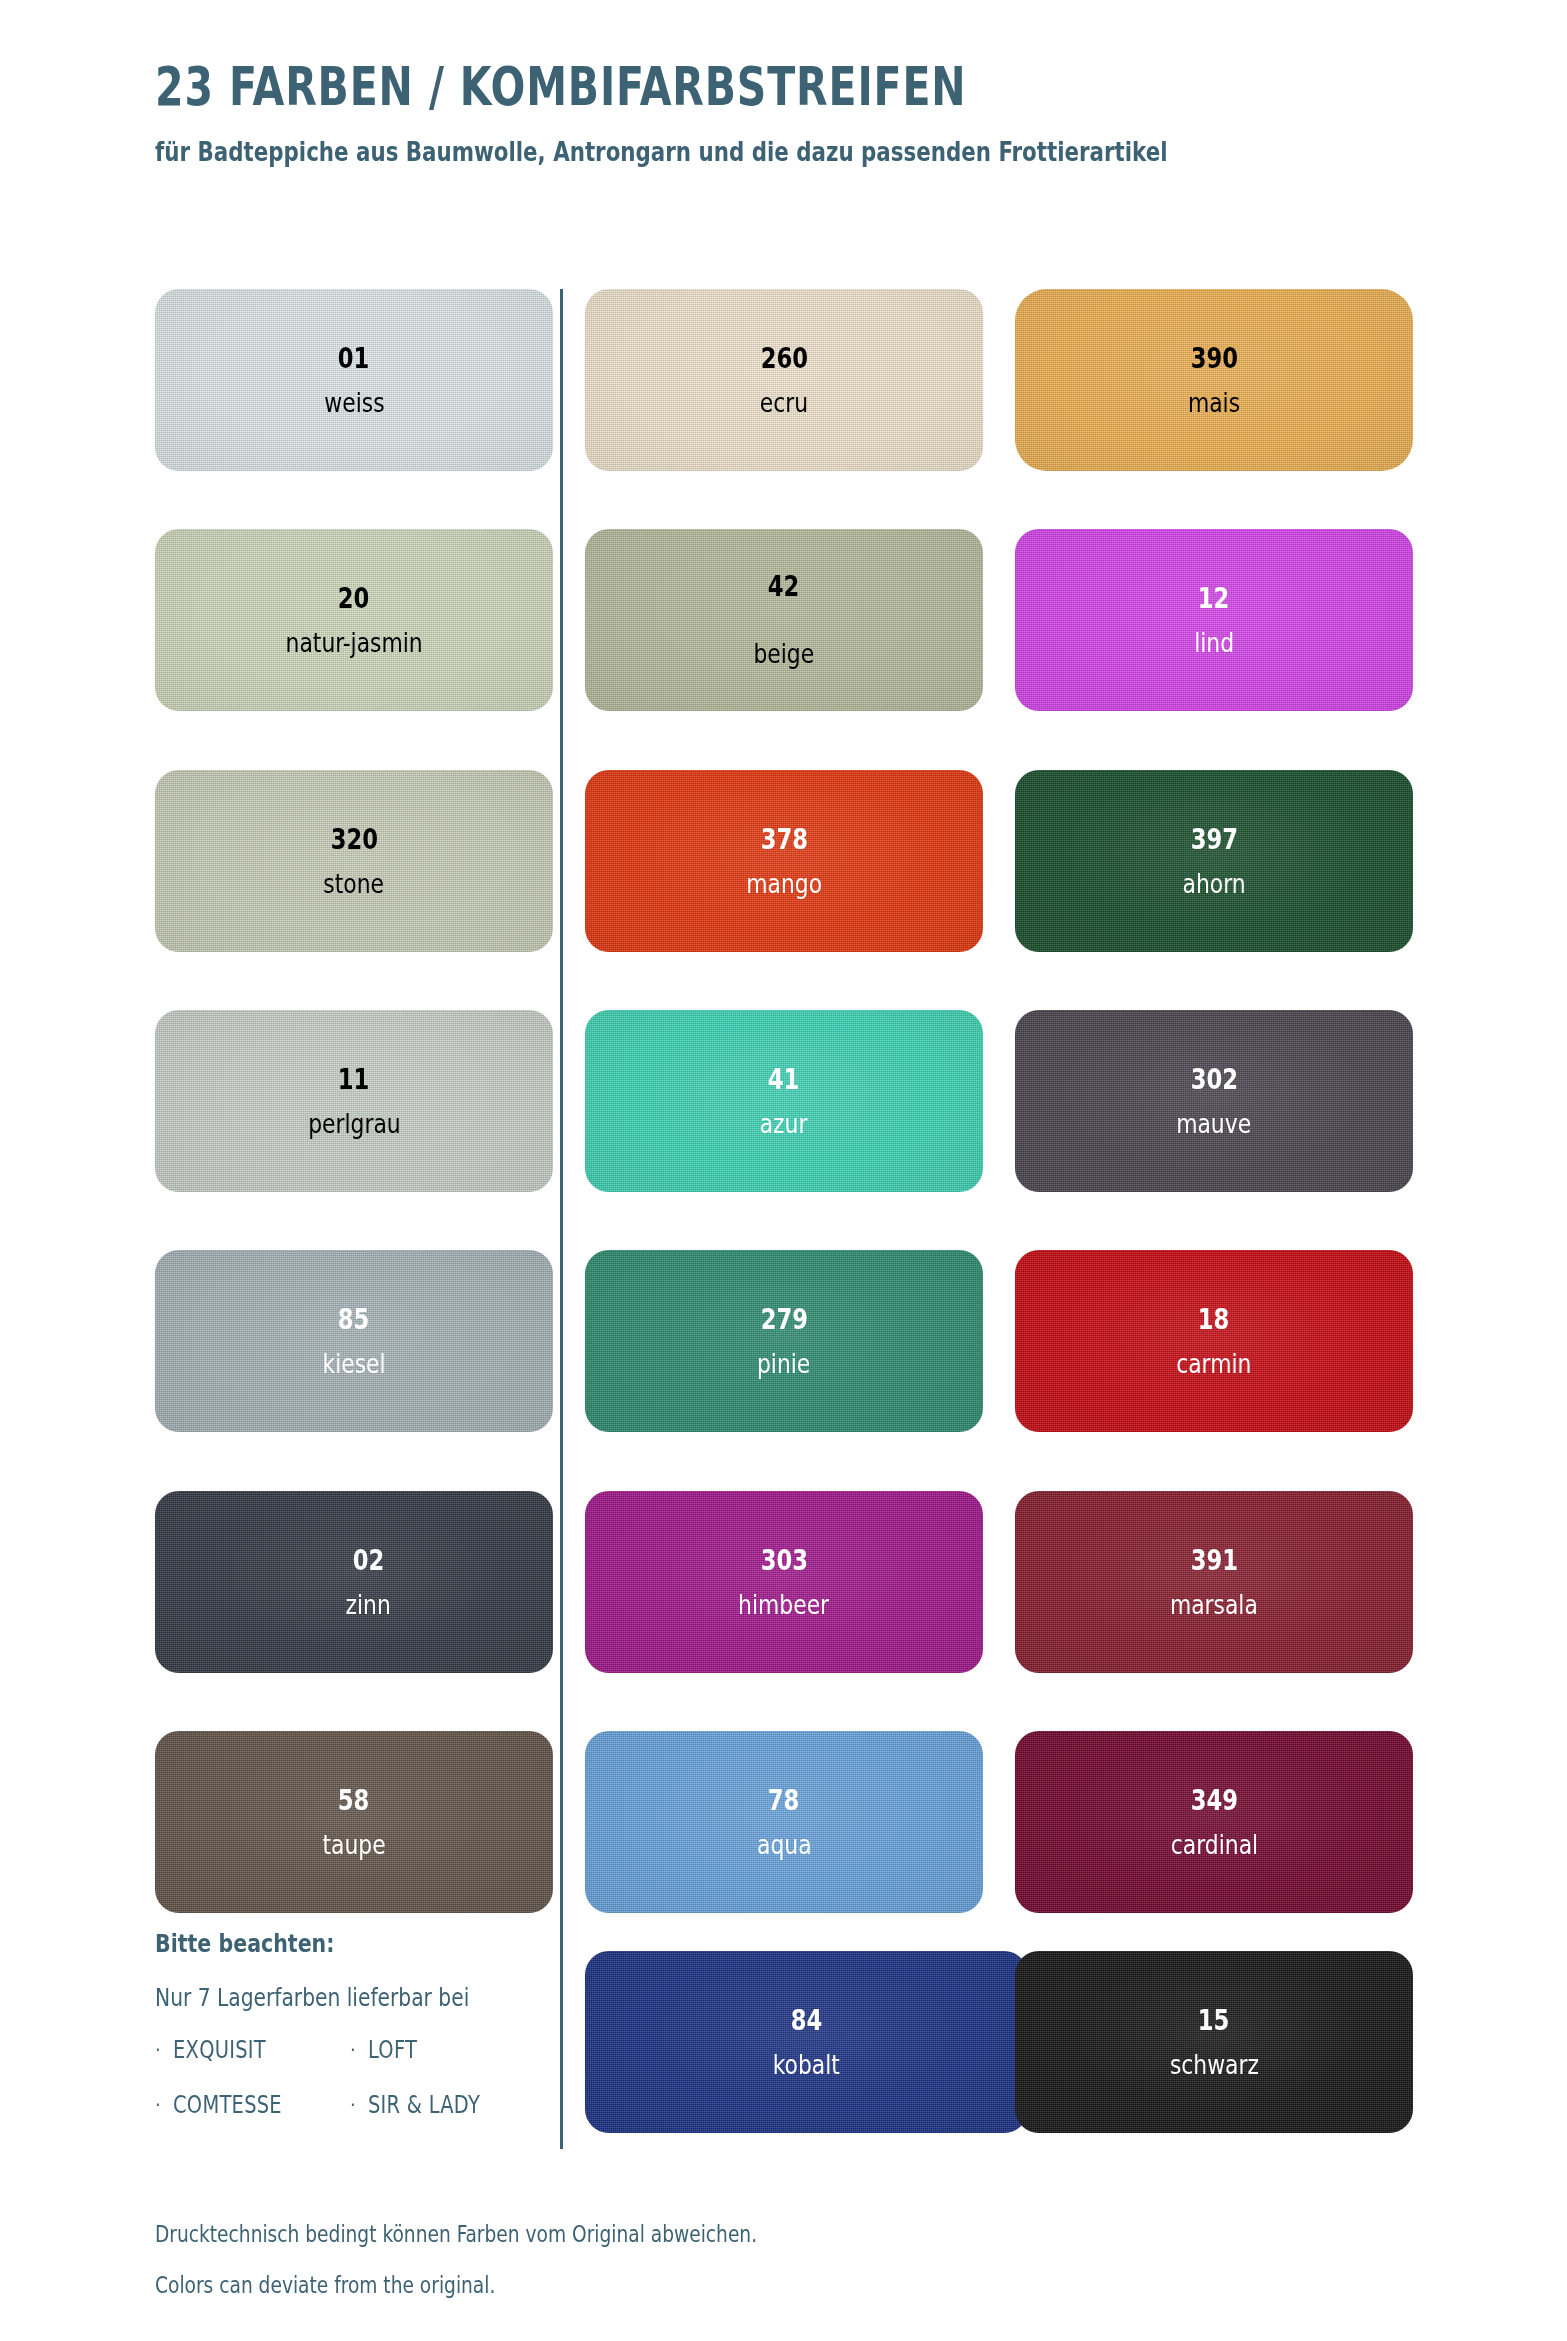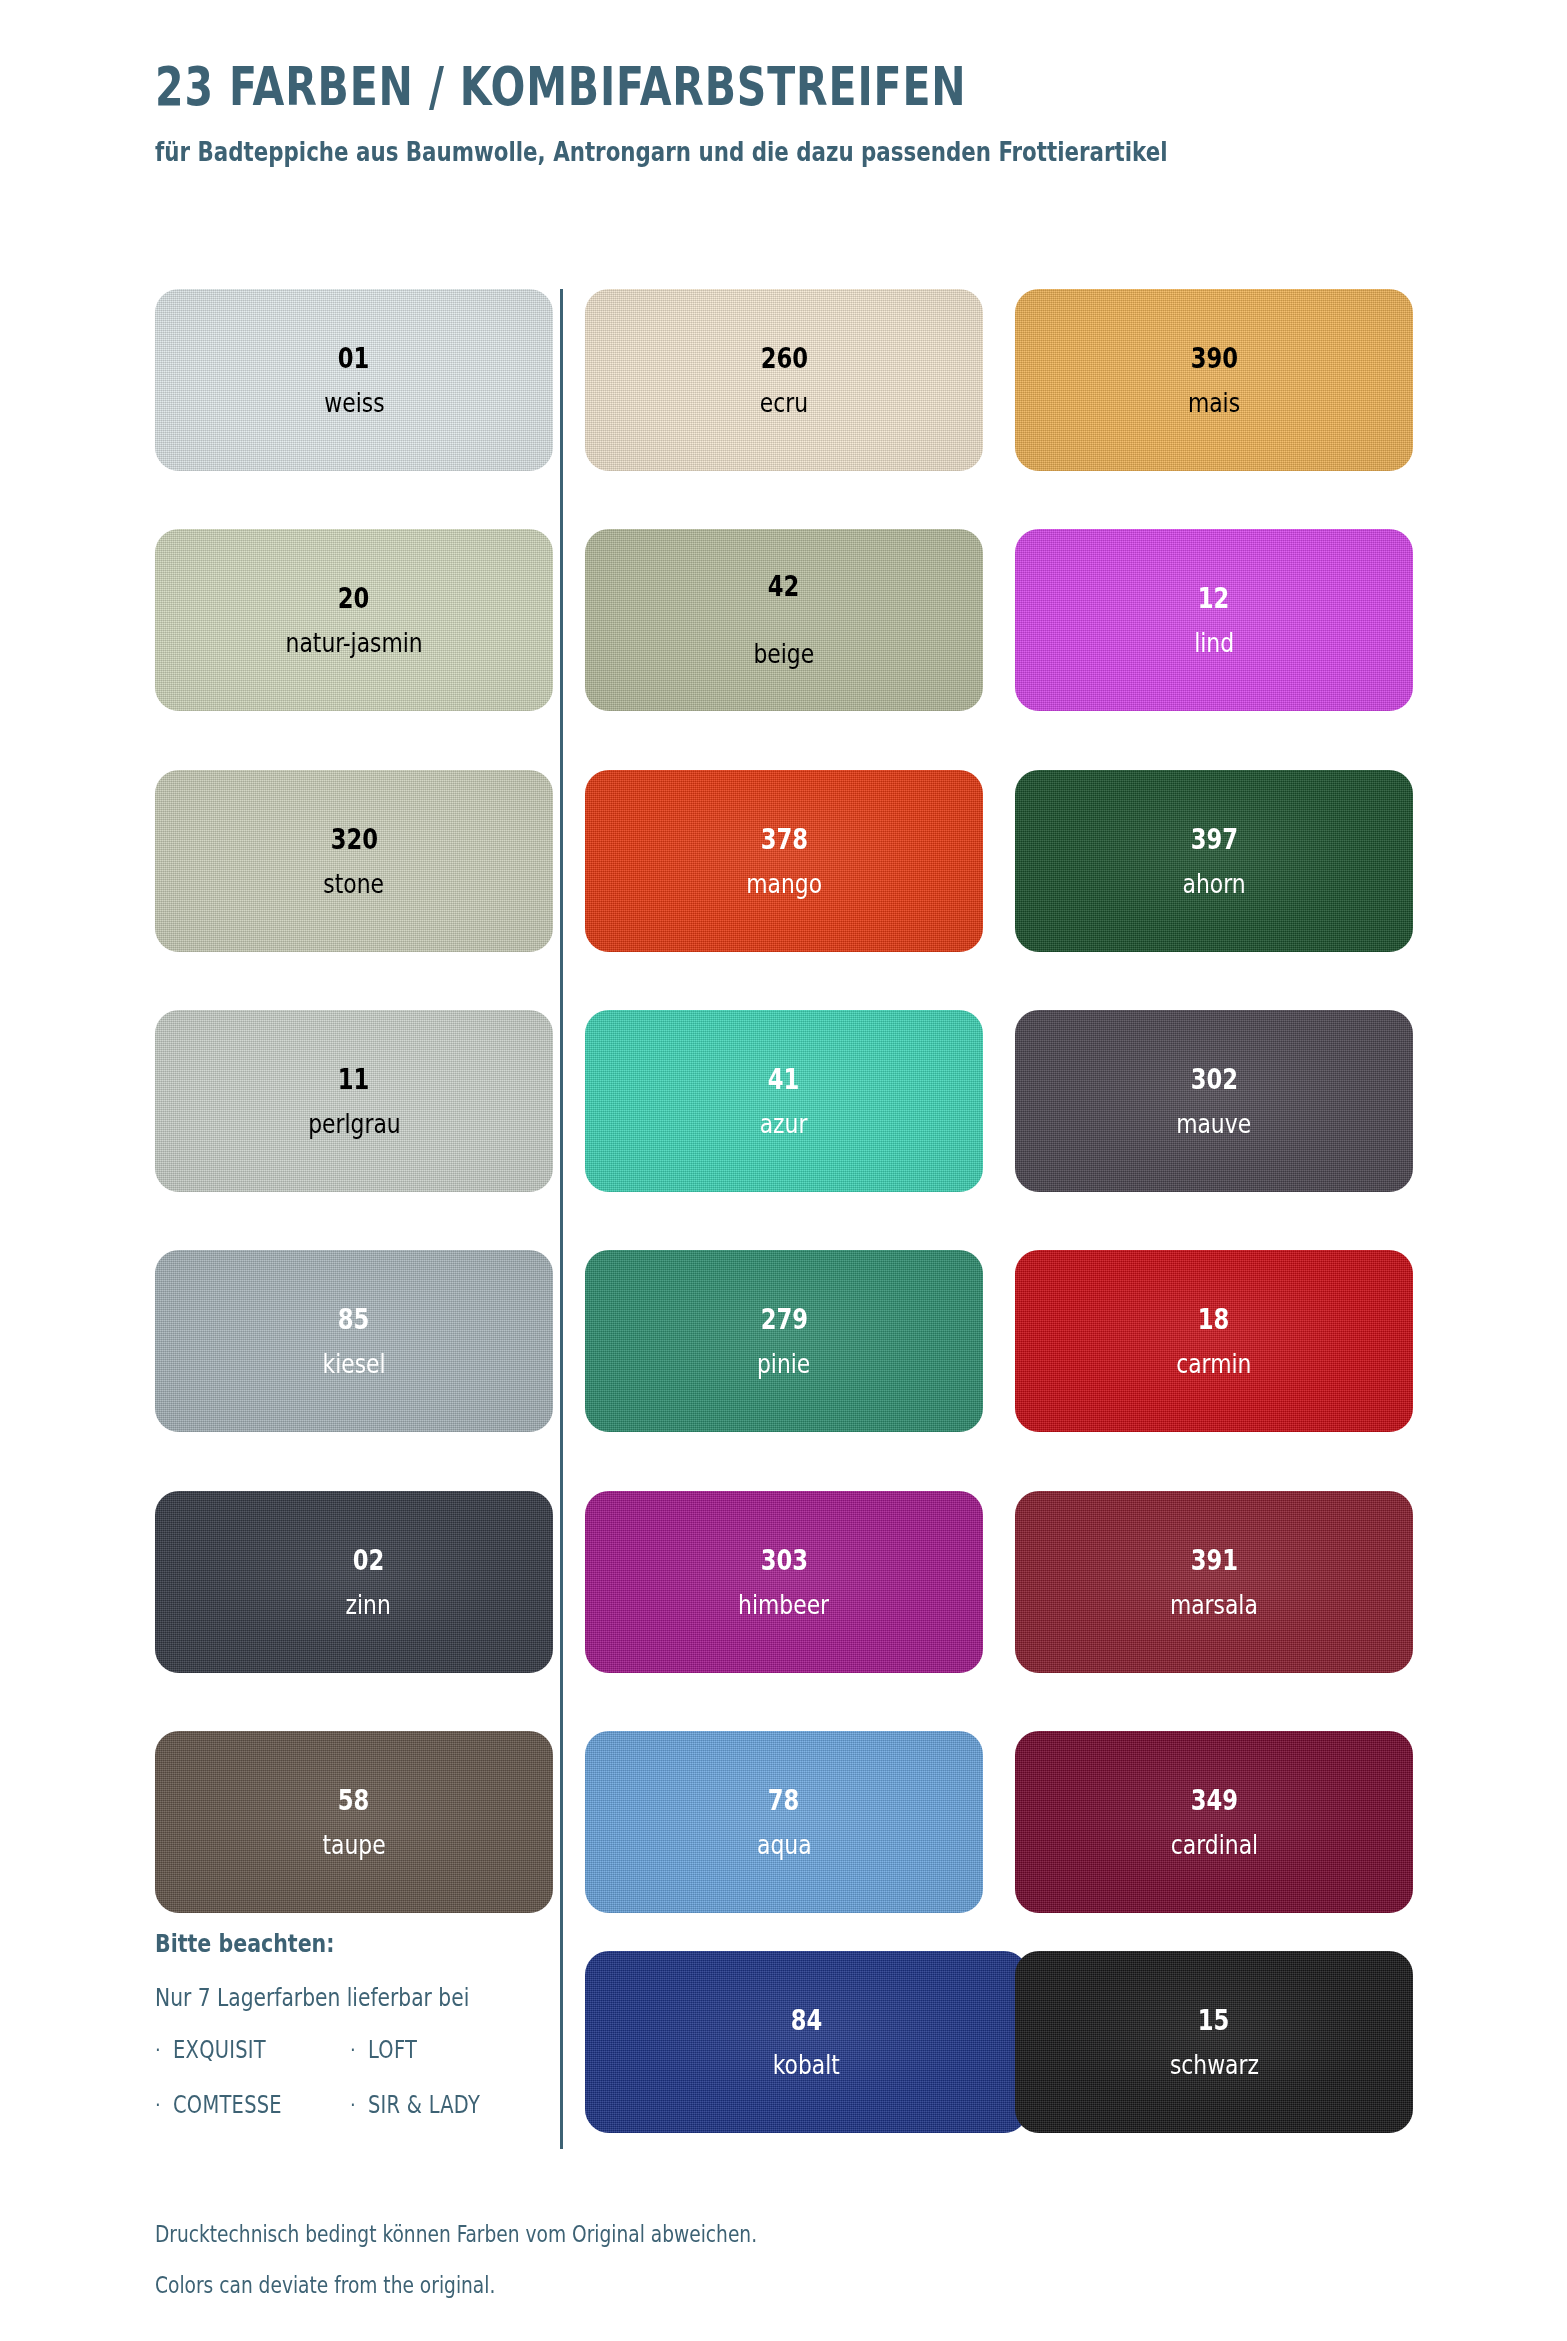--- a/index.html
+++ b/index.html
@@ -184,21 +184,21 @@
 
 <div id="swatch-grid">
     <div class="swatch" style="left: 155px; top: 289px; width: 398px; height: 182px; background: rgb(226, 234, 236); color: rgb(0, 0, 0);">
       <div class="swatch-code">01</div>
       <div class="swatch-name">weiss</div>
     </div>
     <div class="swatch" style="left: 585px; top: 289px; width: 398px; height: 182px; background: rgb(245, 232, 210); color: rgb(0, 0, 0);">
       <div class="swatch-code">260</div>
       <div class="swatch-name">ecru</div>
     </div>
-    <div class="swatch" style="left: 1015px; top: 289px; width: 398px; height: 182px; background: rgb(242, 180, 85); color: rgb(0, 0, 0);">
+    <div class="swatch" style="left: 1015px; top: 289px; width: 398px; height: 182px; background: rgb(242, 180, 85); color: rgb(0, 0, 0); border-radius: 32px;">
       <div class="swatch-code">390</div>
       <div class="swatch-name">mais</div>
     </div>
     <div class="swatch" style="left: 155px; top: 529px; width: 398px; height: 182px; background: rgb(212, 219, 192); color: rgb(0, 0, 0);">
       <div class="swatch-code">20</div>
       <div class="swatch-name">natur-jasmin</div>
     </div>
     <div class="swatch" style="left: 585px; top: 529px; width: 398px; height: 182px; background: rgb(185, 191, 160); color: rgb(0, 0, 0); gap: 23px;">
       <div class="swatch-code">42</div>
       <div class="swatch-name">beige</div>

